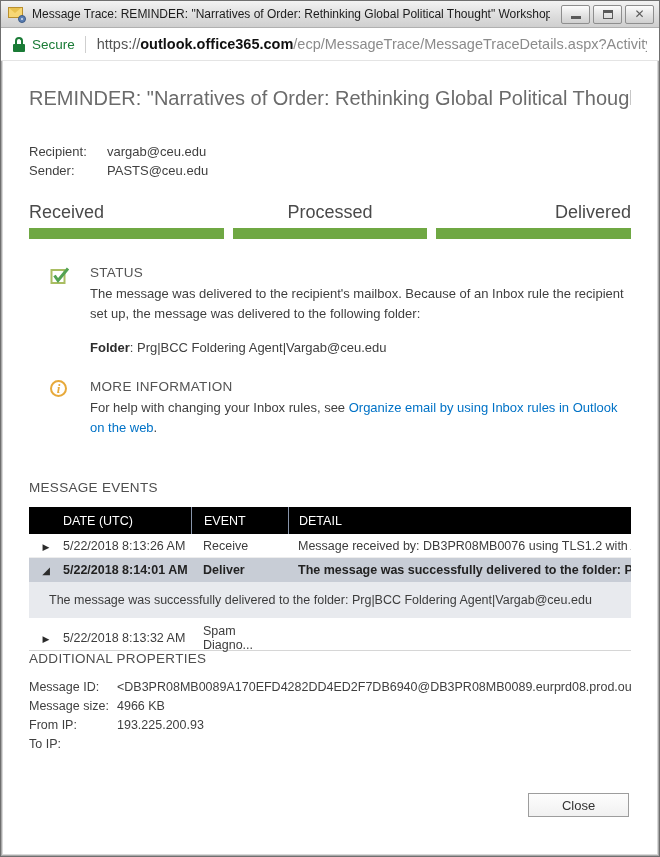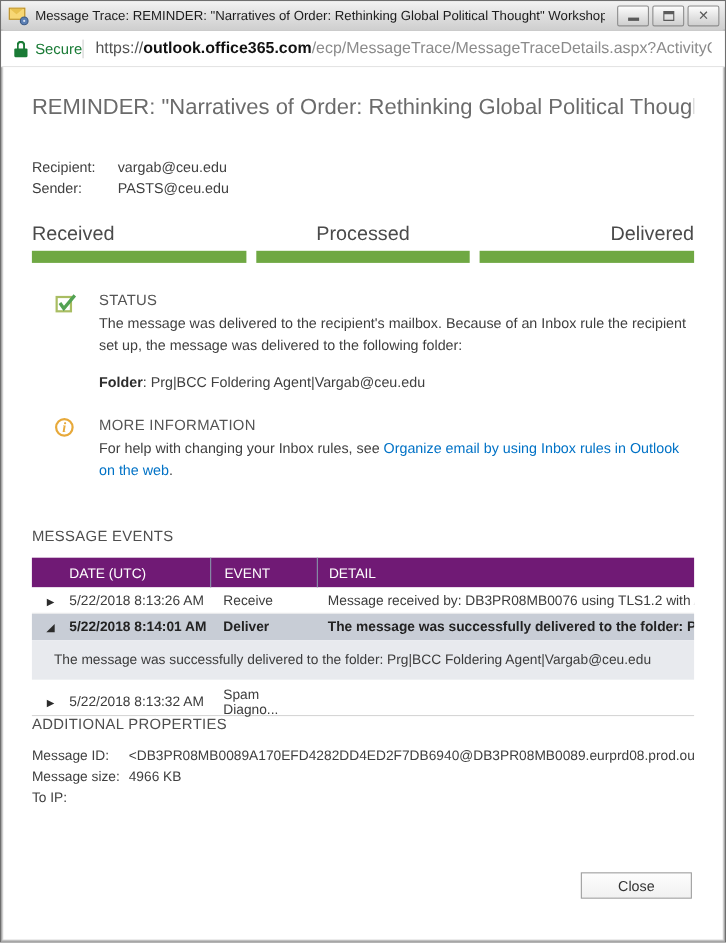--- a/index.html
+++ b/index.html
@@ -36,21 +36,21 @@
   .glyph-close { font-size:12px; font-weight:bold; color:#5a5a5a; line-height:1; }
   
   .addressbar {
     height:33px; flex:0 0 33px; background:#fff;
     display:flex; align-items:center; padding:0 12px;
     border-bottom:1px solid #e4e4e4;
   }
   .lock-icon { width:12px; height:15px; position:relative; margin-right:7px; flex:0 0 auto; }
   .lock-icon .shackle { position:absolute; top:0; left:2px; width:8px; height:8px; border:2px solid #1a7b36; border-bottom:none; border-radius:5px 5px 0 0; }
   .lock-icon .body { position:absolute; bottom:0; left:0; width:12px; height:8px; background:#1a7b36; border-radius:1px; }
-  .secure-label { color:#1a7b36; font-size:13.5px; margin-right:0; }
+  .secure-label { color:#1a7b36; font-size:13.5px; margin-right:10px; }
   .addr-divider { width:1px; height:17px; background:#cfcfcf; margin-right:11px; }
   .url { font-size:14.5px; white-space:nowrap; overflow:hidden; }
   .url .scheme { color:#535353; }
   .url .domain { color:#111; font-weight:700;margin-top:42px; }
   .url .path { color:#8b8b8b; }
   
   .content { flex:1; padding:0 28px; position:relative; color:#444; }
   .subject { margin-top:26px; font-size:20px; color:#6b6b6b; font-weight:400; white-space:nowrap; overflow:hidden; }
   .meta { margin-top:32px; font-size:13px; color:#3f3f3f; }
   .meta-row { display:flex; line-height:19px; }
@@ -76,21 +76,21 @@
   .info-section { margin-top:24px; }
   .info-circle {
     display:flex; align-items:center; justify-content:center;
     width:17px; height:17px; border:2px solid #e7a93a; border-radius:50%;
     color:#e7a93a; font-family:"Liberation Serif",serif; font-style:italic; font-size:13px; font-weight:bold;
   }
   .link { color:#0072c6; text-decoration:none; cursor:pointer; }
   
   .events-heading { margin-top:42px; font-size:13.5px; color:#4e4e4e; letter-spacing:0.3px; }
   .events-table { margin-top:12px; font-size:12.5px; border-bottom:1px solid #d6d6d6; }
-  .thead { display:flex; background:#701a75; color:#fff; height:27px; align-items:center; }
+  .thead { display:flex; background:#000000; color:#fff; height:27px; align-items:center; }
   .th { overflow:hidden; white-space:nowrap; }
   .col-arrow { width:34px; flex:0 0 34px; text-align:center; }
   .col-date  { width:128px; flex:0 0 128px; }
   .col-event { width:97px; flex:0 0 97px; padding-left:12px; border-left:1px solid #8895aa; align-self:stretch; display:flex; align-items:center; }
   .col-detail{ flex:1; padding-left:10px; border-left:1px solid #8895aa; align-self:stretch; display:flex; align-items:center; overflow:hidden; }
   .thead .col-date { padding-left:0; }
   .trow { display:flex; align-items:center; height:24px; background:#fff; color:#3c3c3c; }
   .trow .col-event, .trow .col-detail { border-left:none; }
   .trow .col-detail { white-space:nowrap; }
   .trow.r1 { border-bottom:1px solid #ededed; }
@@ -248,20 +248,24 @@
     <div class="prop-rows">
       <div class="prop-row">
         <span class="prop-label">Message ID:</span>
         <span class="prop-value">&lt;DB3PR08MB0089A170EFD4282DD4ED2F7DB6940@DB3PR08MB0089.eurprd08.prod.outlook.com&gt;</span>
       </div>
       <div class="prop-row">
         <span class="prop-label">Message size:</span>
         <span class="prop-value">4966 KB</span>
       </div>
       <div class="prop-row">
+        <span class="prop-label">From IP:</span>
+        <span class="prop-value">193.225.200.93</span>
+      </div>
+      <div class="prop-row">
         <span class="prop-label">To IP:</span>
         <span class="prop-value"></span>
       </div>
     </div>
 
     <div class="footer">
       <button class="close-btn">Close</button>
     </div>
 
   </div>

